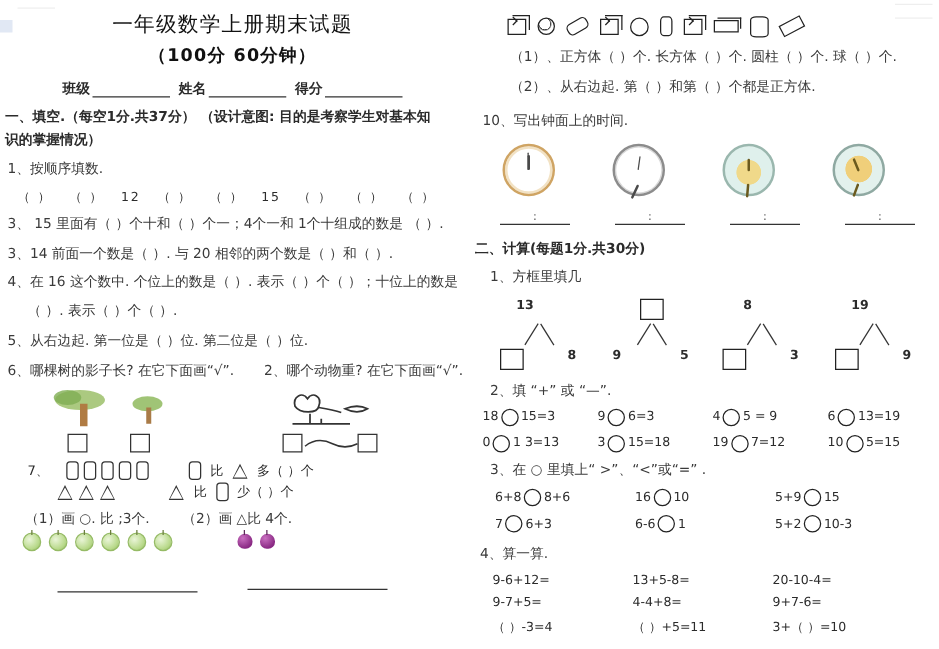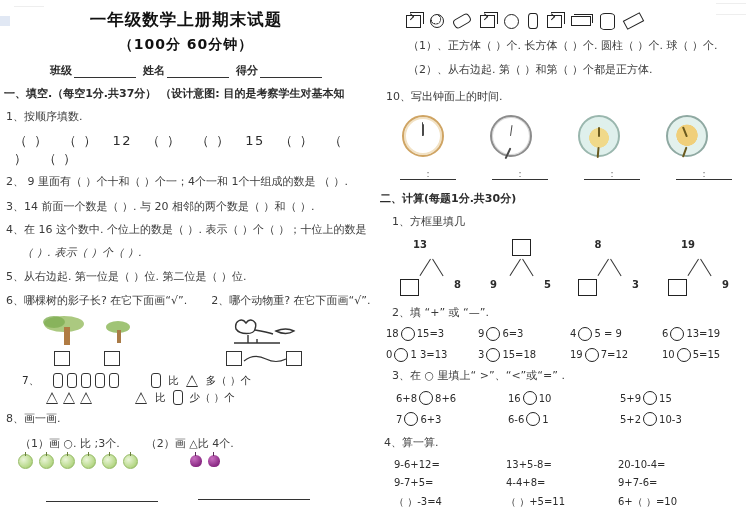--- a/index.html
+++ b/index.html
@@ -15,41 +15,41 @@
   .col{position:absolute;top:0;height:519px;}
   .col-left{left:0;width:372px;}
   .col-right{left:372px;width:379px;}
 
   
   .artifact{position:absolute;opacity:.30;}
   .artifact .bar{position:absolute;background:#b9c4da;}
   .artifact .ln{position:absolute;border-top:1px solid #c9c9c9;}
 
   .title{
-    text-align:center;font-weight:bold;font-size:16.5px;
+    text-align:center;font-weight:normal;font-size:16.5px;
     letter-spacing:1px;margin:9px 0 0 0;color:#111;
   }
   .subtitle{
     text-align:center;font-weight:bold;font-size:14px;
     margin:5px 0 0 0;color:#111;letter-spacing:1px;
   }
   .idline{
     display:flex;justify-content:center;align-items:flex-end;
     gap:7px;margin:9px 0 0 0;font-size:11px;font-weight:bold;
   }
   .idline .fld{display:inline-flex;align-items:flex-end;}
   .idline .rule{display:inline-block;width:62px;border-bottom:1px solid #333;height:12px;margin-left:2px;}
 
   .sec-h{font-weight:bold;font-size:11px;line-height:1.65;margin:7px 0 0 4px;}
   .q{font-size:11px;line-height:1.85;margin:4px 0 0 6px;color:#3a3a3a;}
   .q.ind{margin-left:20px;}
   .tight{line-height:1.7;}
-  .sub{margin-left:22px;font-style:italic;}
-
-  .seqrow{font-size:13px;letter-spacing:1.5px;margin:5px 0 0 14px;}
+  .sub{margin-left:22px;}
+
+  .seqrow{font-size:10px;letter-spacing:1.5px;margin:5px 0 0 14px;}
   .seqrow span{margin-right:9px;}
 
   
   .picrow{position:relative;height:58px;margin-top:2px;}
   .bx{display:inline-block;width:14px;height:13px;border:1px solid #333;}
 
   
   .shaperow{margin:2px 0 0 22px;font-size:10.5px;display:flex;align-items:center;gap:4px;}
   .cap{display:inline-block;width:8px;height:13px;border:1.4px solid #333;border-radius:3px;}
   .triO{display:inline-block;position:relative;width:13px;height:12px;}
@@ -148,37 +148,38 @@
           <span>姓名</span>
           <span class="rule"></span>
         </span>
       <span class="fld">
           <span>得分</span>
           <span class="rule"></span>
         </span>
     </div>
 
     <div class="sec-h">一、填空.（每空1分.共37分）  （设计意图: 目的是考察学生对基本知</div>
+    <div class="sec-h" style="margin-top:0">识的掌握情况）</div>
 
     <div class="q">
       <span>1、</span><span>按顺序填数.</span>
     </div>
     <div class="seqrow">
       <span>（  ）</span>
       <span>（  ）</span>
       <span>12</span>
       <span>（  ）</span>
       <span>（  ）</span>
       <span>15</span>
       <span>（  ）</span>
       <span>（  ）</span>
       <span>（  ）</span>
     </div>
 
-    <div class="q">2、  9 里面有（  ）个十和（  ）个一；4个一和 1个十组成的数是 （  ）.</div>
+    <div class="q">3、  15 里面有（  ）个十和（  ）个一；4个一和 1个十组成的数是 （  ）.</div>
     <div class="q">3、14 前面一个数是（  ）. 与 20 相邻的两个数是（  ）和（  ）.</div>
     <div class="q tight">4、在 16 这个数中. 个位上的数是（  ）. 表示（  ）个（  ）；十位上的数是</div>
     <div class="q tight sub">（  ）. 表示（  ）个（  ）.</div>
     <div class="q">5、从右边起. 第一位是（   ）位. 第二位是（   ）位.</div>
 
     <div class="q" style="display:flex;gap:24px;">
       <span>6、哪棵树的影子长? 在它下面画“√”.</span>
       <span>2、哪个动物重? 在它下面画“√”.</span>
     </div>
 
@@ -231,21 +232,20 @@
       <span class="triO"></span>
       <span class="triO"></span>
       <span class="triO"></span>
       <span style="width:34px;"></span>
       <span class="triO"></span>
       <span style="margin:0 3px;">比</span>
       <span class="cap"></span>
       <span style="margin-left:3px;">少（ ）个</span>
     </div>
 
-    <div class="q">8、画一画.</div>
     <div class="q ind" style="display:flex;gap:26px;">
       <span>（1）画 ○. 比        ;3个.</span>
       <span>（2）画  △比        4个.</span>
     </div>
 
     <div style="position:relative;height:20px;">
       <div class="fruitrow" style="position:absolute;left:18px;top:0;margin:0;">
         <span class="apple"></span>
         <span class="apple"></span>
         <span class="apple"></span>
@@ -440,18 +440,18 @@
         <div>20-10-4=</div>
       </div>
       <div class="r">
         <div>9-7+5=</div>
         <div>4-4+8=</div>
         <div>9+7-6=</div>
       </div>
       <div class="r">
         <div>（  ）-3=4</div>
         <div>（  ）+5=11</div>
-        <div>6+（  ）=10</div>
+        <div>3+（  ）=10</div>
       </div>
     </div>
 
   </div>
 </div>
 
 </body></html>

